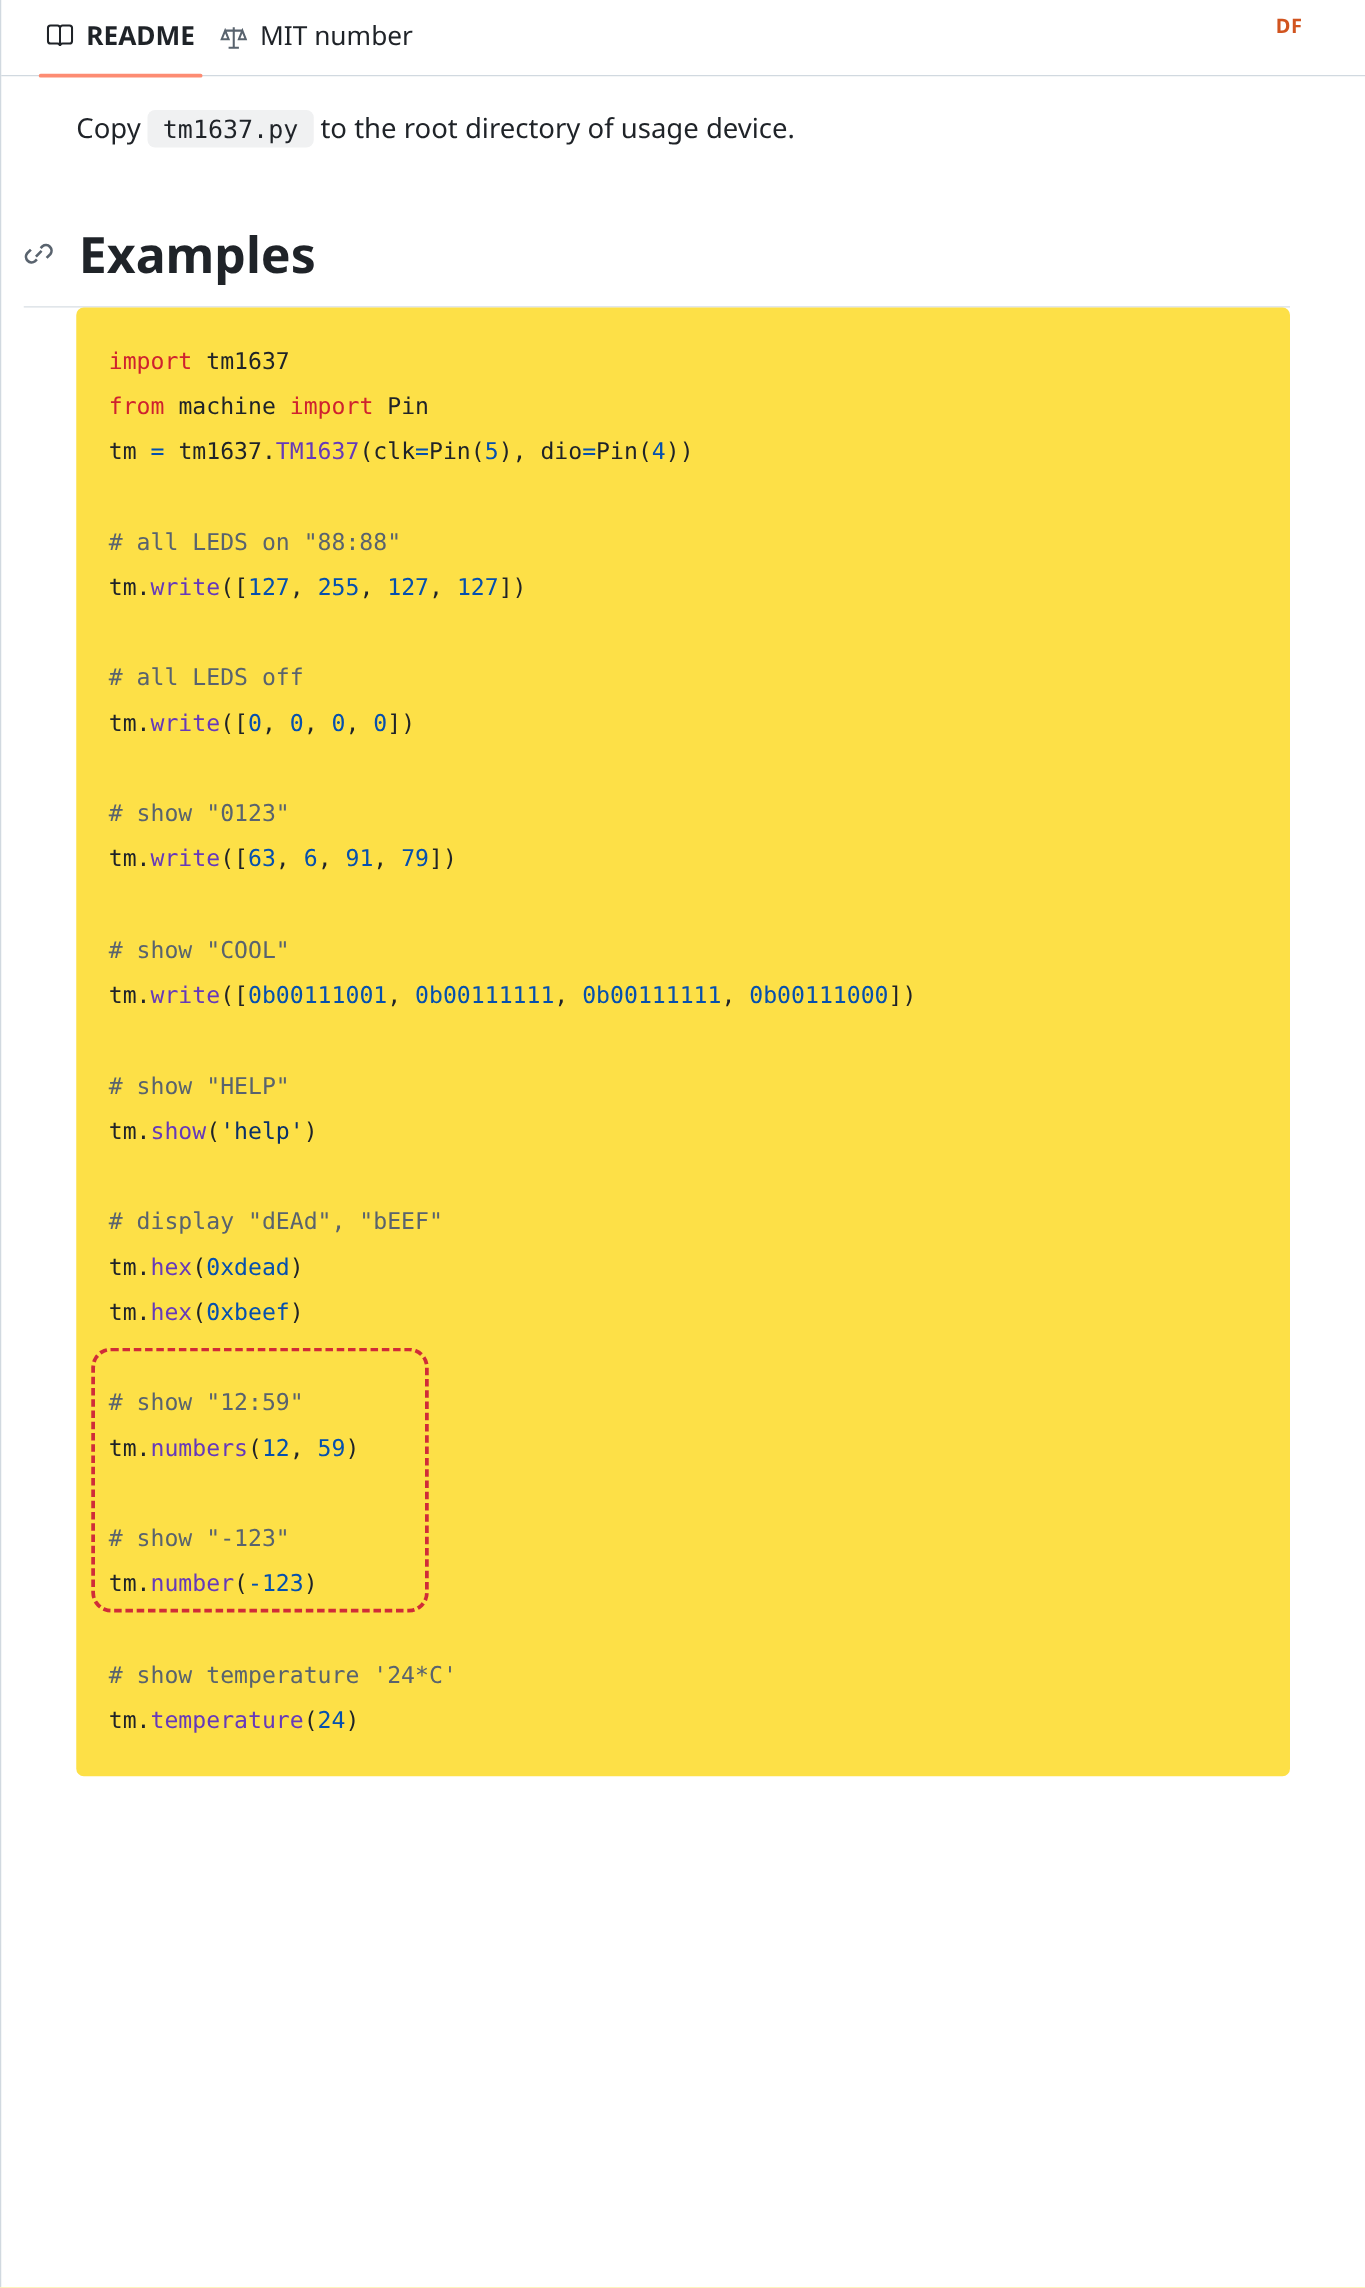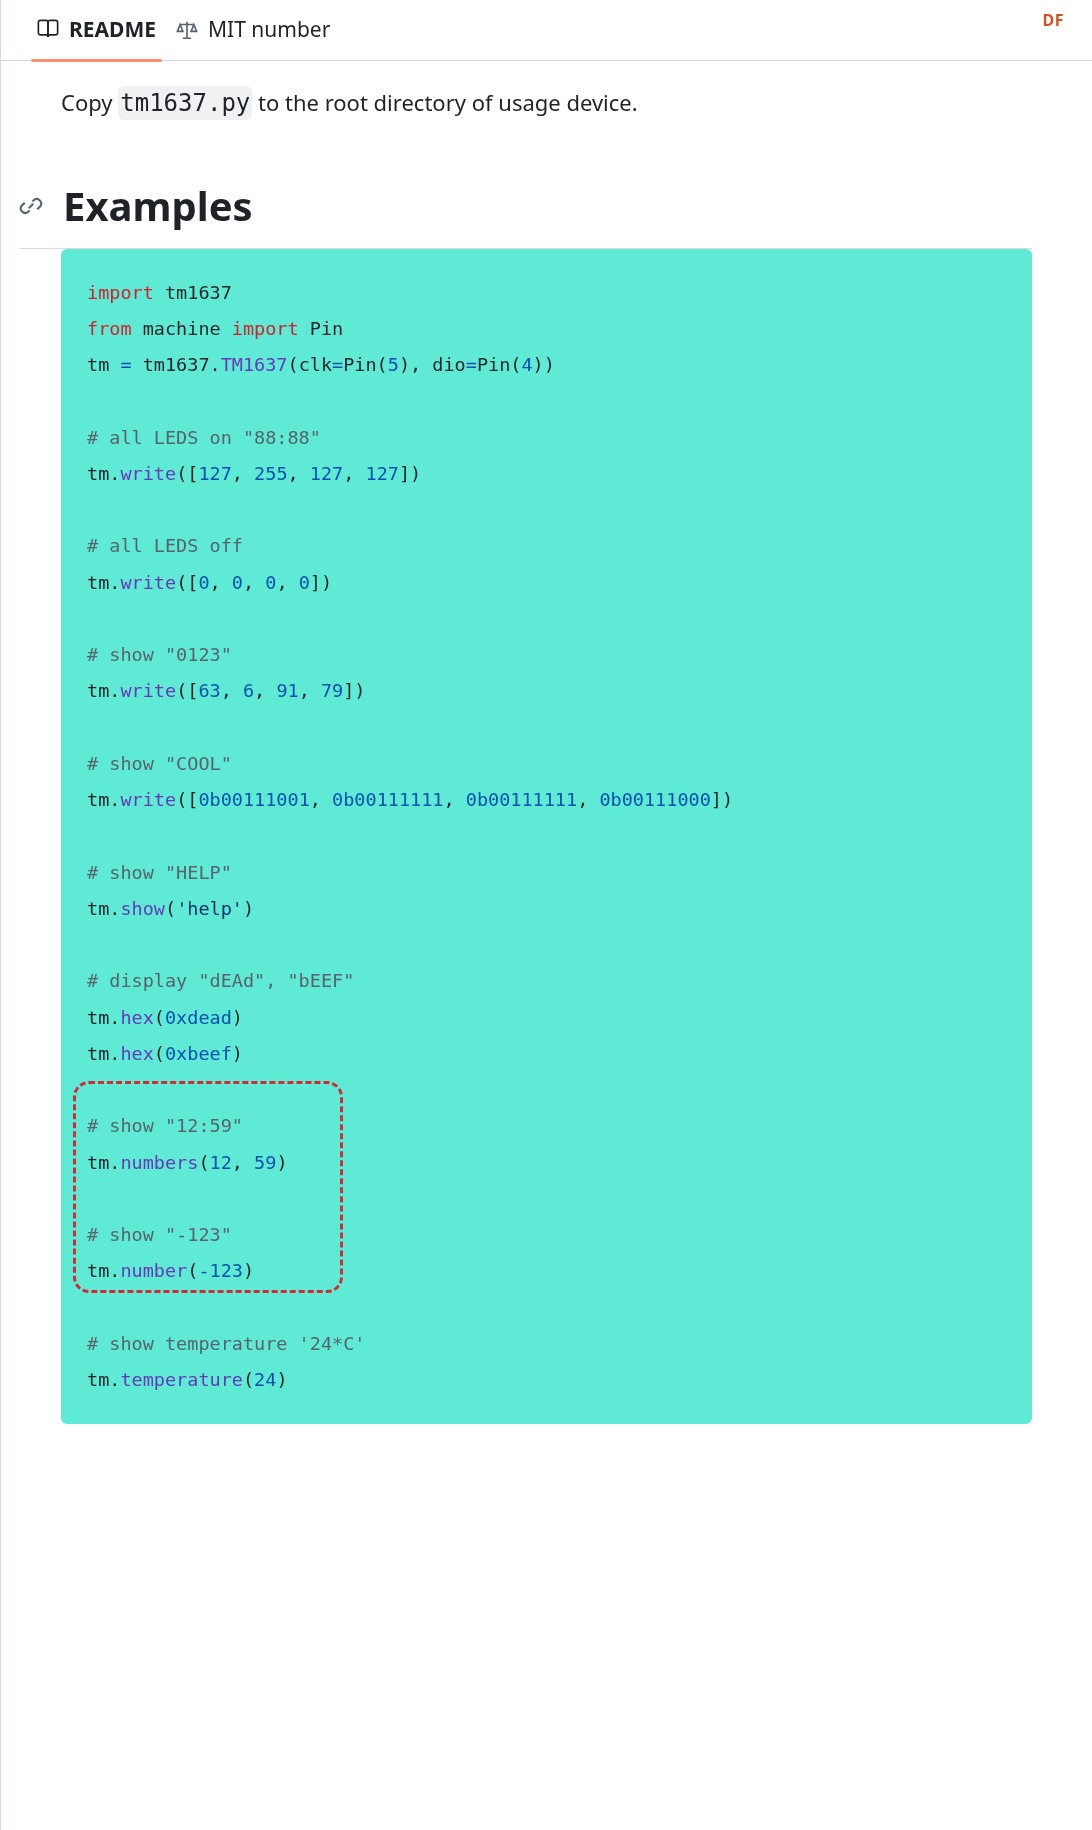--- a/index.html
+++ b/index.html
@@ -17,21 +17,21 @@
     .page {
       width: 1092px;
       min-height: 1830px;
       background: #ffffff;
       border-left: 1px solid #d1d9e0;
       position: relative;
     }
     .badge-df {
       position: absolute;
       top: 8px;
-      right: 28px;
+      right: 50px;
       color: #d1541f;
       font-weight: 700;
       font-size: 16px;
       letter-spacing: 0.5px;
     }
     .tabs {
       display: flex;
       align-items: center;
       gap: 20px;
       padding: 14px 36px 0 36px;
@@ -68,23 +68,23 @@
     .content {
       padding: 24px 60px 30px 60px;
     }
     .prose {
       font-size: 22px;
       line-height: 1.55;
     }
     .code-inline {
       background: #f0f1f2;
       border-radius: 6px;
-      padding: 3px 2px;
+      padding: 3px 12px;
       font-family: ui-monospace, SFMono-Regular, Menlo, Consolas, monospace;
-      font-size: 24px;
+      font-size: 20px;
     }
     .heading-row {
       display: flex;
       align-items: center;
       gap: 20px;
       margin-top: 54px;
       padding-bottom: 12px;
       border-bottom: 1px solid #d8dee4;
       margin-left: -42px;
     }
@@ -96,21 +96,21 @@
       color: #59636e;
       cursor: pointer;
     }
     h2.subhead {
       font-size: 25px;
       font-weight: 700;
       margin-top: 42px;
       margin-bottom: 28px;
     }
     .codeblock {
-      background: #5eead4;
+      background: #fde047;
       border-radius: 6px;
       padding: 26px 26px;
       font-family: ui-monospace, SFMono-Regular, Menlo, Consolas, monospace;
       font-size: 18.5px;
       line-height: 1.96;
       white-space: pre;
       overflow-x: auto;
       position: relative;
     }
     .tok-kw  { color: #cf222e; }

